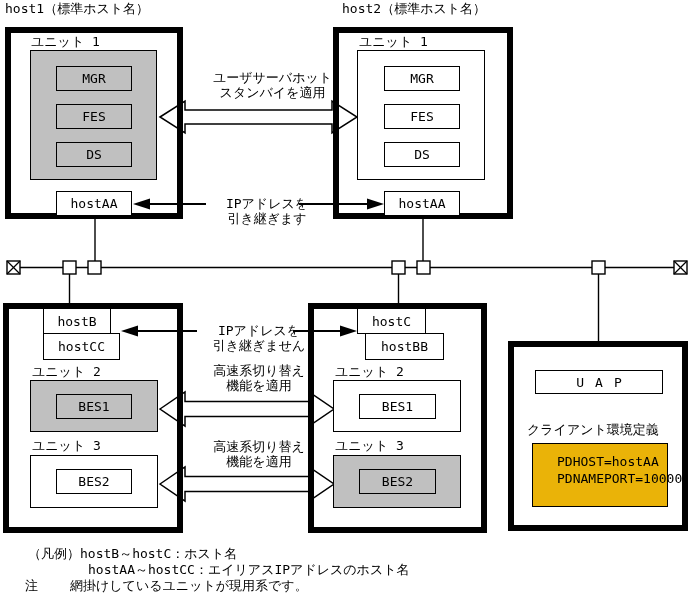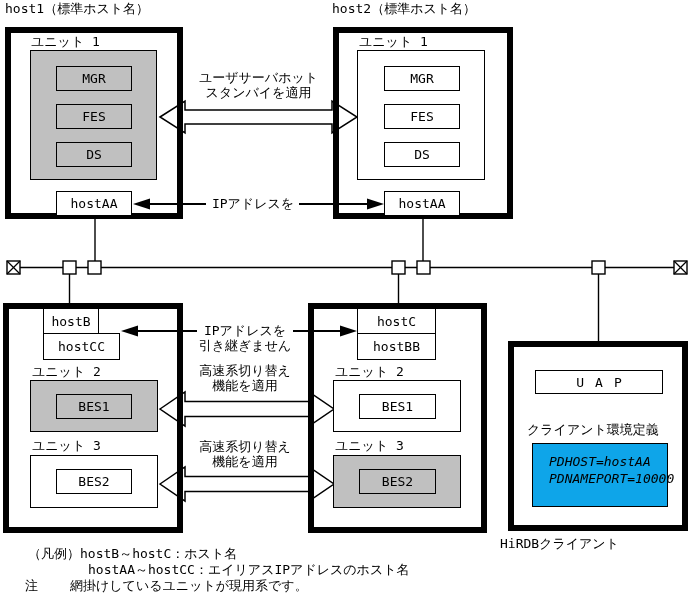--- a/index.html
+++ b/index.html
@@ -11,25 +11,25 @@
   .layer{position:absolute;left:0;top:0;}
   .frame{position:absolute;border:6px solid #000;background:transparent;box-sizing:border-box;}
   .unit{position:absolute;border:1.5px solid #000;box-sizing:border-box;background:#fff;}
   .unit.shaded{background:#c0c0c0;}
   .ibox{
     position:absolute;border:1.5px solid #000;box-sizing:border-box;background:#fff;
     display:flex;align-items:center;justify-content:center;white-space:nowrap;
   }
   .ibox.shaded{background:#c0c0c0;}
   .lbl{position:absolute;white-space:nowrap;line-height:15px;}
-  .ann{position:absolute;text-align:center;line-height:14.5px;white-space:nowrap;}
+  .ann{position:absolute;text-align:center;line-height:14.5px;white-space:nowrap;padding-left:14px;}
   .uap{letter-spacing:11px;text-indent:11px;}
   .envbox{
-    position:absolute;border:1.5px solid #000;box-sizing:border-box;background:#0ea5e9;
-    padding:10px 0 0 16px;line-height:16.5px;white-space:nowrap;font-style:italic;
+    position:absolute;border:1.5px solid #000;box-sizing:border-box;background:#eab308;
+    padding:10px 0 0 24px;line-height:16.5px;white-space:nowrap;
   }
 </style>
 </head>
 <body>
 
 <div class="page">
 
   <svg class="layer" width="693" height="600" viewBox="0 0 693 600">
 
     <line x1="20" y1="267.5" x2="674" y2="267.5" stroke="#000" stroke-width="1.4"></line>
@@ -74,50 +74,51 @@
 
   <div class="lbl" style="left:5px;top:1px">host1（標準ホスト名）</div>
   <div class="frame" style="left:5px;top:27px;width:178px;height:192px"></div>
   <div class="lbl" style="left:31px;top:34px">ユニット 1</div>
   <div class="unit shaded" style="left:30px;top:50px;width:127px;height:130px"></div>
   <div class="ibox shaded" style="left:56px;top:66px;width:76px;height:25px">MGR</div>
   <div class="ibox shaded" style="left:56px;top:104px;width:76px;height:25px">FES</div>
   <div class="ibox shaded" style="left:56px;top:142px;width:76px;height:25px">DS</div>
   <div class="ibox" style="left:56px;top:191px;width:76px;height:25px">hostAA</div>
 
-  <div class="lbl" style="left:332px;top:1px">host2（標準ホスト名）</div>
+  <div class="lbl" style="left:342px;top:1px">host2（標準ホスト名）</div>
   <div class="frame" style="left:333px;top:27px;width:180px;height:192px"></div>
   <div class="lbl" style="left:359px;top:34px">ユニット 1</div>
   <div class="unit" style="left:357px;top:50px;width:128px;height:130px"></div>
   <div class="ibox" style="left:384px;top:66px;width:76px;height:25px">MGR</div>
   <div class="ibox" style="left:384px;top:104px;width:76px;height:25px">FES</div>
   <div class="ibox" style="left:384px;top:142px;width:76px;height:25px">DS</div>
   <div class="ibox" style="left:384px;top:191px;width:76px;height:25px">hostAA</div>
 
   <div class="ann" style="left:183px;top:71px;width:151px">
     <div>ユーザサーバホット</div>
     <div>スタンバイを適用</div>
   </div>
   <div class="ann" style="left:193px;top:197px;width:120px">
     <div>IPアドレスを</div>
+    <div>引き継ぎます</div>
   </div>
 
   <div class="frame" style="left:3px;top:303px;width:180px;height:230px"></div>
-  <div class="ibox" style="left:43px;top:308px;width:56px;height:26px">hostB</div>
+  <div class="ibox" style="left:43px;top:308px;width:68px;height:26px">hostB</div>
   <div class="ibox" style="left:43px;top:332.5px;width:77px;height:27px">hostCC</div>
   <div class="lbl" style="left:32px;top:364px">ユニット 2</div>
   <div class="unit shaded" style="left:30px;top:380px;width:128px;height:52px"></div>
   <div class="ibox shaded" style="left:56px;top:394px;width:76px;height:25px">BES1</div>
   <div class="lbl" style="left:32px;top:438px">ユニット 3</div>
   <div class="unit" style="left:30px;top:455px;width:128px;height:53px"></div>
   <div class="ibox" style="left:56px;top:469px;width:76px;height:25px">BES2</div>
 
   <div class="frame" style="left:308px;top:303px;width:179px;height:230px"></div>
-  <div class="ibox" style="left:357px;top:308px;width:79px;height:26px">hostC</div>
-  <div class="ibox" style="left:357px;top:332.5px;width:79px;height:27px">hostBB</div>
+  <div class="ibox" style="left:357px;top:308px;width:69px;height:26px">hostC</div>
+  <div class="ibox" style="left:365px;top:332.5px;width:79px;height:27px">hostBB</div>
   <div class="lbl" style="left:335px;top:364px">ユニット 2</div>
   <div class="unit" style="left:333px;top:380px;width:128px;height:52px"></div>
   <div class="ibox" style="left:359px;top:394px;width:77px;height:25px">BES1</div>
   <div class="lbl" style="left:335px;top:438px">ユニット 3</div>
   <div class="unit shaded" style="left:333px;top:455px;width:128px;height:53px"></div>
   <div class="ibox shaded" style="left:359px;top:469px;width:77px;height:25px">BES2</div>
 
   <div class="ann" style="left:185px;top:324px;width:120px">
     <div>IPアドレスを</div>
     <div>引き継ぎません</div>
@@ -131,20 +132,19 @@
     <div>機能を適用</div>
   </div>
 
   <div class="frame" style="left:508px;top:341px;width:180px;height:190px"></div>
   <div class="ibox uap" style="left:535px;top:370px;width:128px;height:24px">UAP</div>
   <div class="lbl" style="left:527px;top:422px">クライアント環境定義</div>
   <div class="envbox" style="left:532px;top:443px;width:136px;height:64px">
     <div>PDHOST=hostAA</div>
     <div>PDNAMEPORT=10000</div>
   </div>
-  <div class="lbl" style="left:500px;top:536px">HiRDBクライアント</div>
 
   <div class="lbl" style="left:28px;top:546px">（凡例）hostB～hostC：ホスト名</div>
   <div class="lbl" style="left:88px;top:562px">hostAA～hostCC：エイリアスIPアドレスのホスト名</div>
   <div class="lbl" style="left:25px;top:578px">注</div>
   <div class="lbl" style="left:70px;top:578px">網掛けしているユニットが現用系です。</div>
 
 </div>
 
 </body></html>

